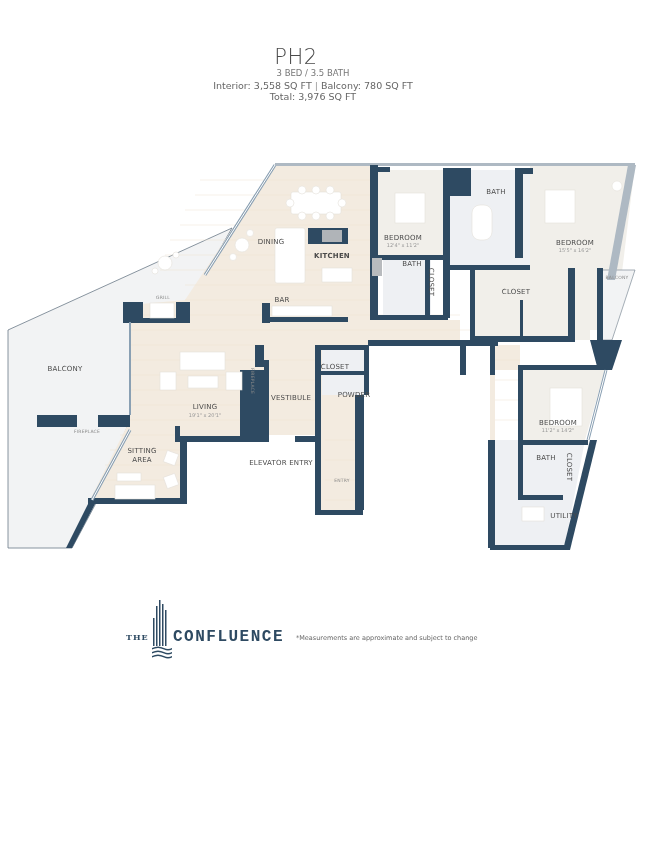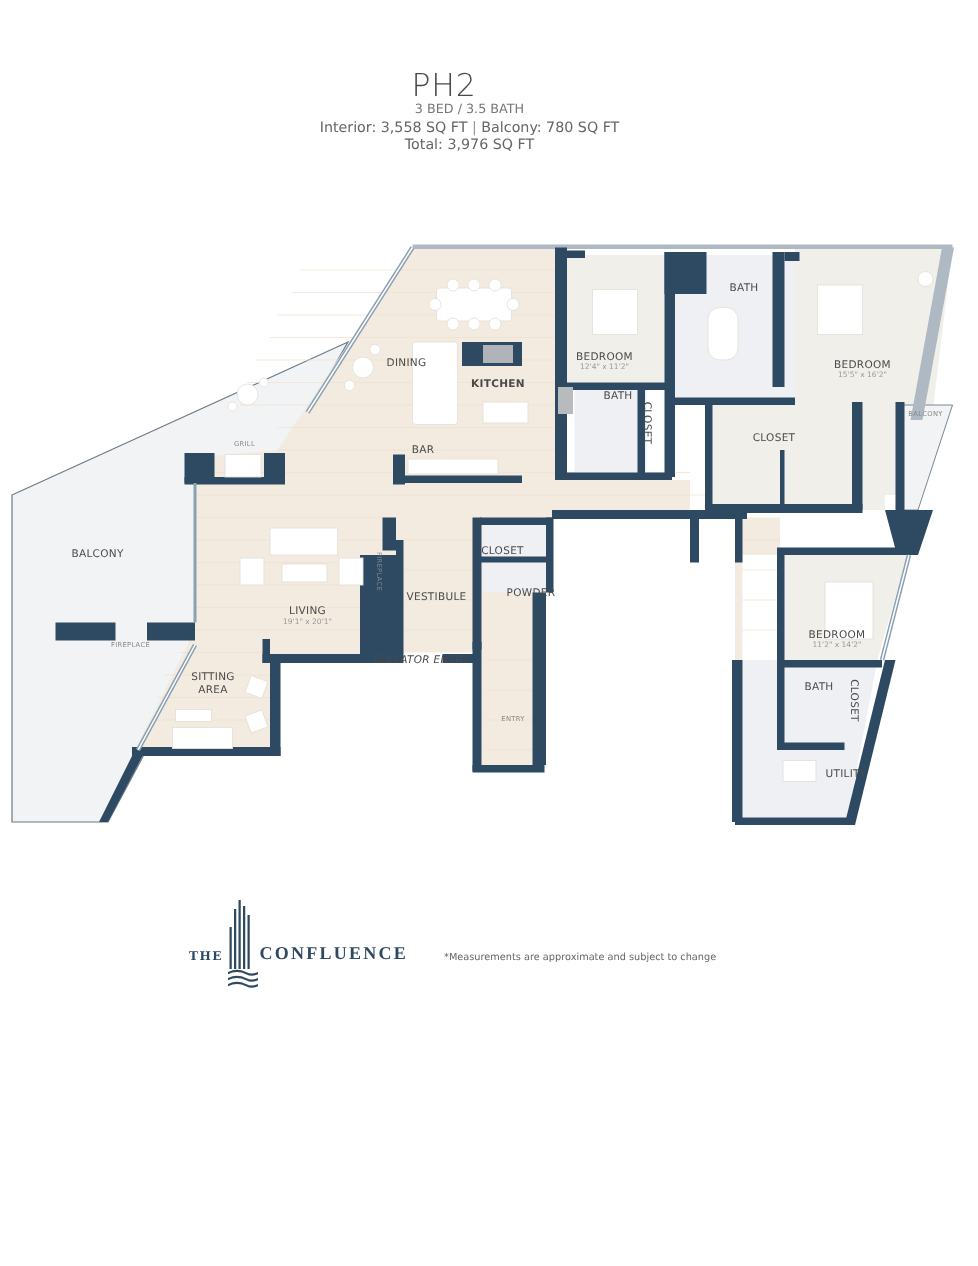--- a/index.html
+++ b/index.html
@@ -9,21 +9,21 @@
     .sub { font-size: 9.5px; color: #666; line-height: 11.5px; margin-left: 34px; }
     .sub.small { font-size: 8.5px; color: #777; }
     .sep { color: #999; padding: 0 3px; }
     svg.plan { position: absolute; left: 0; top: 0; }
     .lbl { position: absolute; font-size: 7px; color: #4a4a4a; letter-spacing: 0.2px; white-space: nowrap; transform: translate(-50%, -50%); text-transform: uppercase; }
     .dim { position: absolute; font-size: 5px; color: #999; white-space: nowrap; transform: translate(-50%, -50%); }
     .tiny { font-size: 4.5px; color: #8a8a8a; }
     .vert { transform: translate(-50%, -50%) rotate(90deg); }
     .logo { position: absolute; left: 126px; top: 598px; width: 160px; height: 64px; }
     .logo-the { position: absolute; left: 0; top: 34px; font-family: "DejaVu Serif", serif; font-size: 8px; font-weight: bold; color: #2e4a62; letter-spacing: 1px; }
-    .logo-name { position: absolute; left: 47px; top: 30px; font-family: Liberation Serif, serif; font-size: 12px; font-weight: bold; color: #2e4a62; letter-spacing: 1.5px; }
+    .logo-name { position: absolute; left: 47px; top: 30px; font-family: Liberation Mono, monospace; font-size: 16px; font-weight: bold; color: #2e4a62; letter-spacing: 1.5px; }
     .disclaimer { position: absolute; left: 296px; top: 634px; font-size: 6.5px; color: #666; white-space: nowrap; }
   </style>
 </head>
 <body>
 
 <div class="header">
   <div class="unit-name">PH2</div>
   <div class="sub small">3 BED / 3.5 BATH</div>
   <div class="sub">
     <span>Interior: 3,558 SQ FT</span><span class="sep">|</span><span>Balcony: 780 SQ FT</span>
@@ -226,21 +226,21 @@
 <div class="lbl" style="left:282px; top:300px;">BAR</div>
 <div class="lbl tiny" style="left:163px; top:297px;">GRILL</div>
 <div class="lbl" style="left:65px; top:369px;">BALCONY</div>
 <div class="lbl tiny" style="left:87px; top:431px;">FIREPLACE</div>
 <div class="lbl tiny vert" style="left:252px; top:381px;">FIREPLACE</div>
 <div class="lbl" style="left:205px; top:407px;">LIVING</div>
 <div class="dim" style="left:205px; top:415px;">19'1" x 20'1"</div>
 <div class="lbl" style="left:142px; top:451px;text-align:right;">SITTING</div>
 <div class="lbl" style="left:142px; top:460px;">AREA</div>
 <div class="lbl" style="left:291px; top:398px;">VESTIBULE</div>
-<div class="lbl" style="left:281px; top:440px;font-style:italic;">ELEVATOR ENTRY</div>
+<div class="lbl" style="left:281px; top:463px;">ELEVATOR ENTRY</div>
 <div class="lbl" style="left:335px; top:367px;">CLOSET</div>
 <div class="lbl" style="left:340px; top:395px;padding-left:28px;">POWDER</div>
 <div class="lbl tiny" style="left:342px; top:480px;">ENTRY</div>
 <div class="lbl" style="left:403px; top:238px;">BEDROOM</div>
 <div class="dim" style="left:403px; top:245px;">12'4" x 11'2"</div>
 <div class="lbl" style="left:412px; top:264px;">BATH</div>
 <div class="lbl vert" style="left:431px; top:282px;">CLOSET</div>
 <div class="lbl" style="left:496px; top:192px;">BATH</div>
 <div class="lbl" style="left:575px; top:243px;">BEDROOM</div>
 <div class="dim" style="left:575px; top:250px;">15'5" x 16'2"</div>

